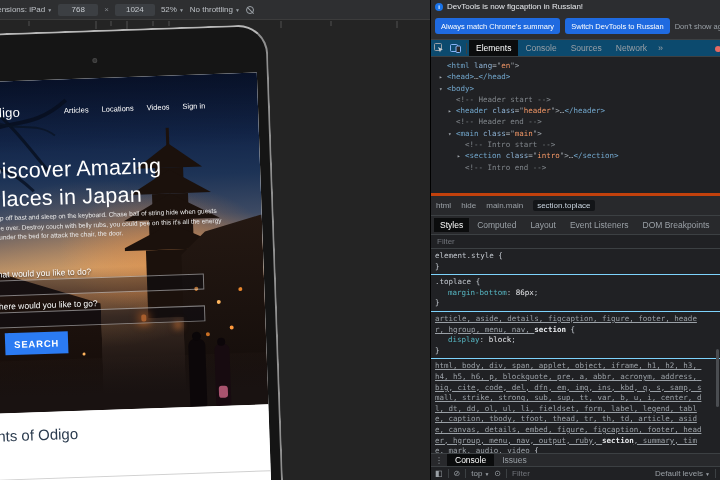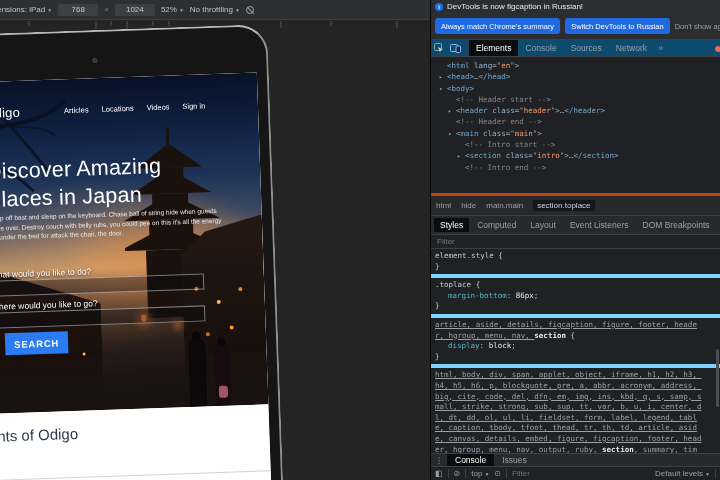--- a/index.html
+++ b/index.html
@@ -138,21 +138,21 @@
     align-items:center; gap:2px; padding-left:3px; font-size:8.5px; color:#9aa0a6;
     white-space:nowrap; overflow:hidden; }
   .styles-tab { padding:2px 6px; flex:none; }
   .styles-tab.active { background:#0b0c0d; color:#fff; }
 
   #styles-filter { height:14px; border-bottom:1px solid #3c4043; display:flex; align-items:center;
     padding-left:6px; font-size:8px; color:#70747a; background:#202124; }
 
   #styles-list { font-family:"DejaVu Sans Mono",monospace; font-size:7.5px; line-height:10.6px;
     height:213px; overflow:hidden; position:relative; }
-  .style-rule { padding:2px 15px 2px 4px; border-bottom:4px solid #7dd3fc; }
+  .style-rule { padding:2px 15px 2px 4px; border-bottom:1px solid #7dd3fc; }
   .sel-line { color:#c4c9d0; white-space:pre-wrap; word-break:break-all; }
   .s-dim { color:#9aa0a6;text-decoration:underline; }
   .s-match { color:#e8eaed; font-weight:bold; }
   .s-plain { color:#c4c9d0; }
   .prop-line { padding-left:13px; white-space:nowrap; }
   .prop-name { color:#56b6c2; }
   .prop-value { color:#e8eaed;text-align:right; }
   .prop-punct { color:#b6bbc2; }
   .prop-arrow { color:#9aa0a6; font-size:6px; }
   .close-brace { color:#c4c9d0; }

